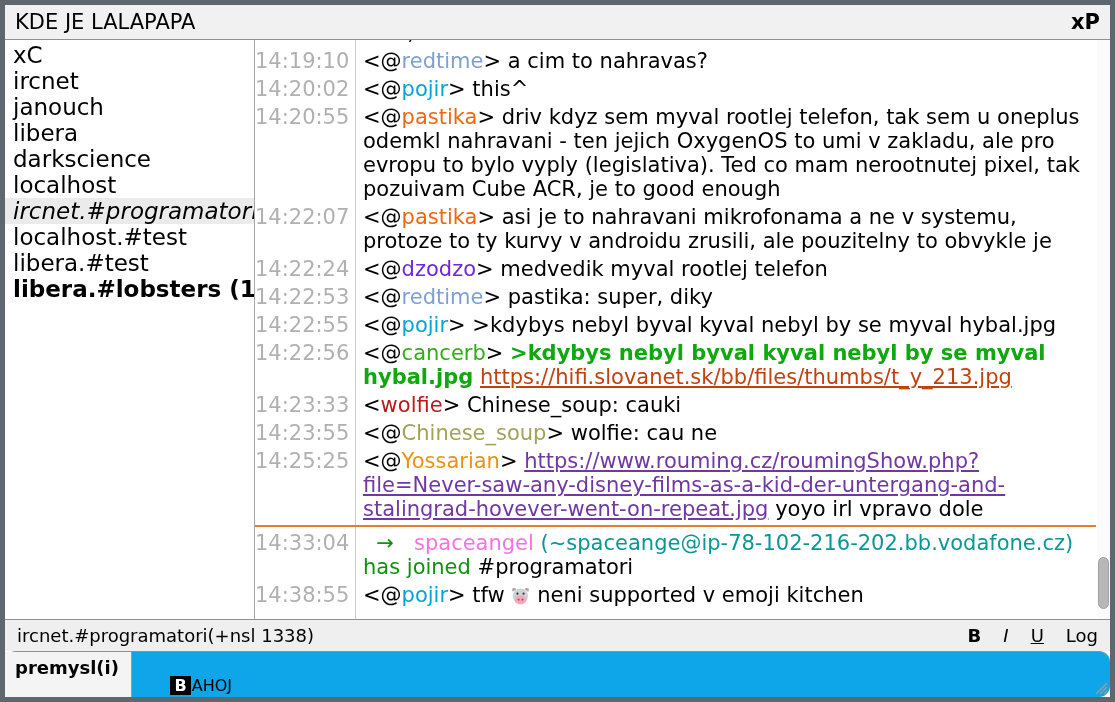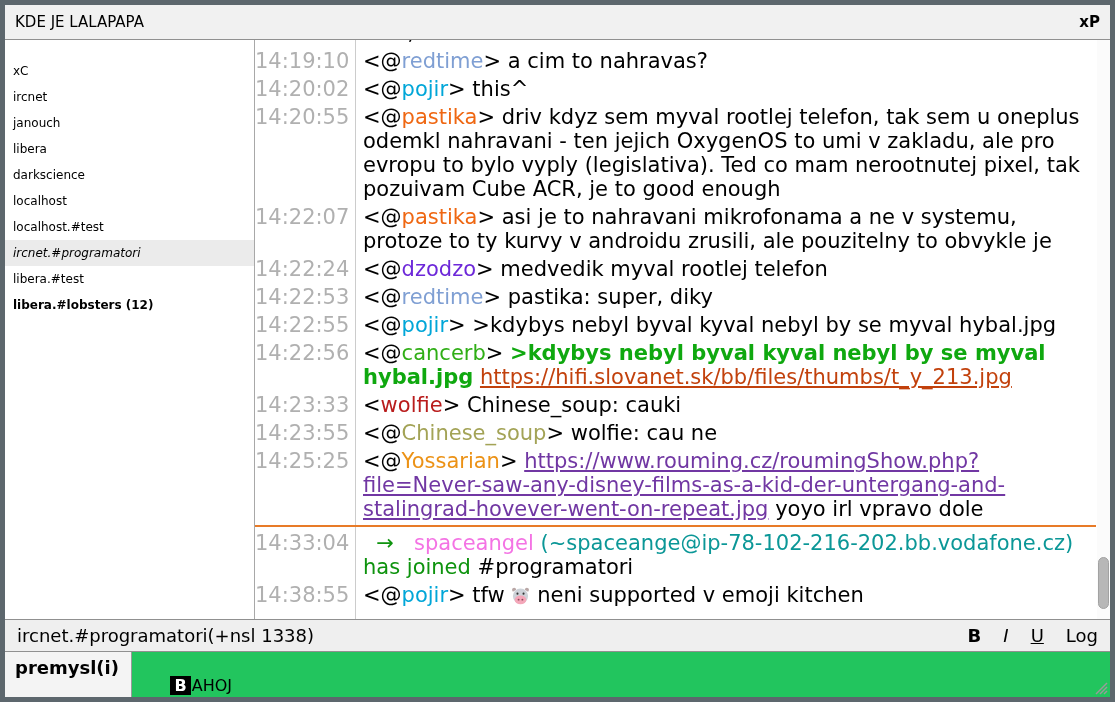--- a/index.html
+++ b/index.html
@@ -14,31 +14,31 @@
     background: #ffffff;
     display: flex; flex-direction: column;
   }
   
   .titlebar {
     height: 35px; flex: 0 0 35px;
     background: #f1f1f1;
     border-bottom: 1px solid #909090;
     display: flex; align-items: center; justify-content: space-between;
     padding: 0 10px;
-    font-size: 15px; color: #000;
+    font-size: 21px; color: #000;
   }
   .titlebar .right { font-weight: bold; }
   
   .main { flex: 1 1 auto; display: flex; overflow: hidden; }
   .sidebar {
     flex: 0 0 250px; width: 250px;
     border-right: 1px solid #a8a8a8;
     background: #fff;
-    padding-top: 18px;
-    font-size: 12px;
+    padding-top: 2px;
+    font-size: 23px;
     overflow: hidden;
   }
   .chan { line-height: 26px; padding: 0 8px; white-space: nowrap; color: #000; }
   .chan.sel { background: #ebebeb; }
   .chan.i { font-style: italic; }
   .chan.b { font-weight: bold; }
   
   .chat { flex: 1 1 auto; position: relative; overflow: hidden; background: #fff; }
   .ts-sep { position: absolute; left: 100px; top: 0; bottom: 0; width: 1px; background: #cccccc; }
   .message-list { position: absolute; left: 0; right: 14px; bottom: 4px; }
@@ -61,21 +61,21 @@
   }
   .fmt-buttons { display: flex; gap: 22px; }
   .fmt-btn { cursor: pointer; }
   .fmt-btn.bold { font-weight: bold; }
   .fmt-btn.italic { font-style: italic; }
   .fmt-btn.underline { text-decoration: underline; }
   
   .composer {
     flex: 0 0 46px; height: 46px;
     border-top: 1px solid #909090;
-    display: flex; background: #22c55e; position: relative;
+    display: flex; background: #0ea5e9; position: relative; border-radius: 11px;
   }
   .nick-box {
     flex: 0 0 auto;
     background: #f4f4f4;
     border-right: 1px solid #9a9a9a;
     font-weight: bold; font-size: 18px;
     padding: 5px 12px 0 10px;
   }
   .input-area {
     flex: 1 1 auto; padding: 5px 6px 0 8px; font-size: 16px;
@@ -98,22 +98,22 @@
   </div>
 
   <div class="main">
     <div class="sidebar">
         <div class="chan">xC</div>
         <div class="chan">ircnet</div>
         <div class="chan">janouch</div>
         <div class="chan">libera</div>
         <div class="chan">darkscience</div>
         <div class="chan">localhost</div>
+        <div class="chan sel i">ircnet.#programatori</div>
         <div class="chan">localhost.#test</div>
-        <div class="chan sel i">ircnet.#programatori</div>
         <div class="chan">libera.#test</div>
         <div class="chan b">libera.#lobsters (12)</div>
       </div>
     <div class="chat">
       <div class="ts-sep"></div>
       <div class="message-list">
           <div class="mrow">
             <div class="ts"></div>
             <div class="mtext"><span>vadi, tak at mi nevola</span></div>
           </div>

